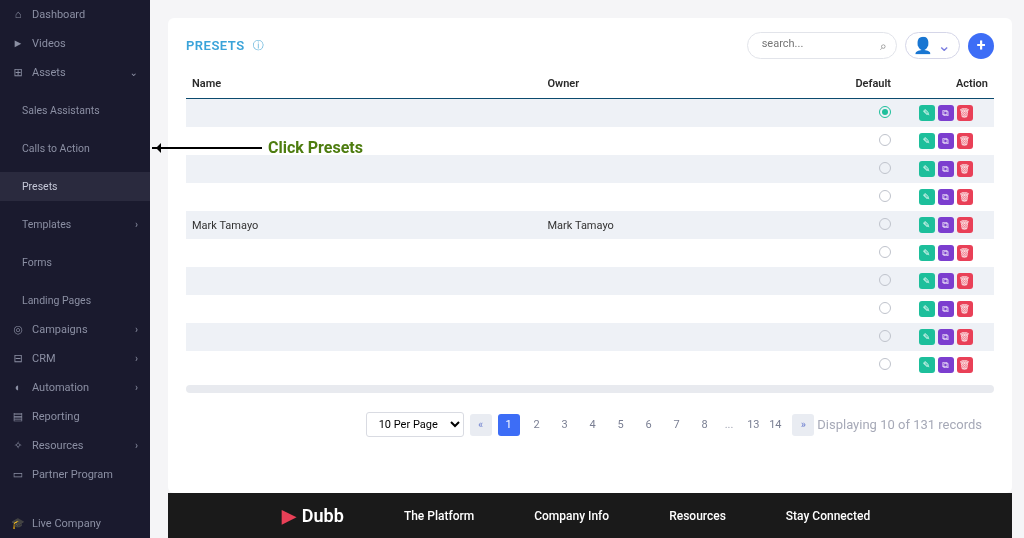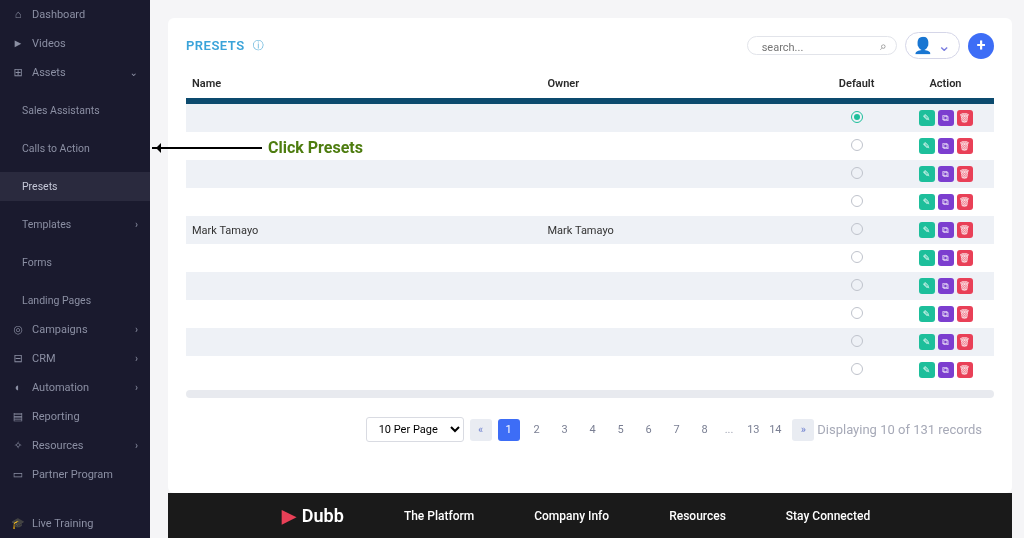--- a/index.html
+++ b/index.html
@@ -11,27 +11,27 @@
 .sidebar-item.active { background: #2a2a3e; color: #c5c8d8; }
 .sidebar-item .icon { width: 12px; height: 12px; display: inline-flex; align-items: center; justify-content: center; }
 .sidebar-item .chevron { margin-left: auto; font-size: 10px; }
 .sidebar-spacer { flex: 1; }
 .main { flex: 1; padding: 18px 12px 0 18px; display: flex; flex-direction: column; }
 .card { background: #fff; border-radius: 6px; padding: 14px 18px 10px 18px; flex: 1; display: flex; flex-direction: column; }
 .card-header { display: flex; align-items: center; margin-bottom: 10px; gap: 8px; }
 .page-title { color: #3aa3d9; font-size: 13px; font-weight: 600; letter-spacing: .5px; }
 .info-icon { color: #5aaed8; font-size: 11px; }
 .spacer { flex: 1; }
-.search-box { border: 1px solid #e2e4ea; border-radius: 14px; padding: 4px 26px 0 14px; font-size: 11px; width: 150px; color: #777; position: relative; }
+.search-box { border: 1px solid #e2e4ea; border-radius: 14px; padding: 4px 26px 8px 14px; font-size: 11px; width: 150px; color: #777; position: relative; }
 .search-glass { position: absolute; right: 10px; top: 50%; transform: translateY(-50%); color: #888; font-size: 12px; }
 .user-pill { border: 1px solid #d5d6e8; border-radius: 16px; padding: 3px 8px; display: flex; align-items: center; gap: 4px; color: #7c7fe0; }
 .add-btn { width: 26px; height: 26px; border-radius: 50%; background: #3d6df6; color: #fff; display: flex; align-items: center; justify-content: center; font-size: 16px; font-weight: 700; }
 .table { width: 100%; border-collapse: collapse; font-size: 11px; }
-.table th { text-align: left; padding: 8px 6px; color: #2a2a2a; font-weight: 600; border-bottom: 6px solid #0c4a6e; }
-.table th.center, .table td.center { text-align: center; }
+.table th { text-align: left; padding: 8px 6px; color: #2a2a2a; font-weight: 600; border-bottom: 1px solid #0c4a6e; }
+.table th.center, .table td.center { text-align: right; }
 .table tr.odd { background: #eef1f6; }
 .table tr.even { background: #fff; }
 .table td { padding: 6px; color: #333; height: 27px; }
 .radio-dot { width: 12px; height: 12px; border: 1.5px solid #bfc3cc; border-radius: 50%; display: inline-block; }
 .radio-dot.selected { border-color: #1dbf9b; position: relative; }
 .radio-dot.selected::after { content: ""; position: absolute; width: 6px; height: 6px; background: #1dbf9b; border-radius: 50%; top: 50%; left: 50%; transform: translate(-50%,-50%); }
 .action-btns { display: flex; gap: 3px; justify-content: center; }
 .action-btn { width: 16px; height: 16px; border-radius: 3px; display: flex; align-items: center; justify-content: center; font-size: 9px; color: #fff; }
 .action-btn.edit { background: #1dbf9b; }
 .action-btn.copy { background: #7c3ecf; }
@@ -116,21 +116,21 @@
           <span class="chevron">›</span>
         </div>
         <div class="sidebar-item">
           <span class="icon">▭</span>
           <span>Partner Program</span>
         </div>
       </div>
     <div class="sidebar-spacer"></div>
     <div class="sidebar-item">
       <span class="icon">🎓</span>
-      <span>Live Training</span>
+      <span>Live Company</span>
     </div>
   </div>
 
   <div class="main">
     <div class="card">
       <div class="card-header">
         <span class="page-title">PRESETS</span>
         <span class="info-icon">ⓘ</span>
         <div class="spacer"></div>
         <div style="position:relative">

